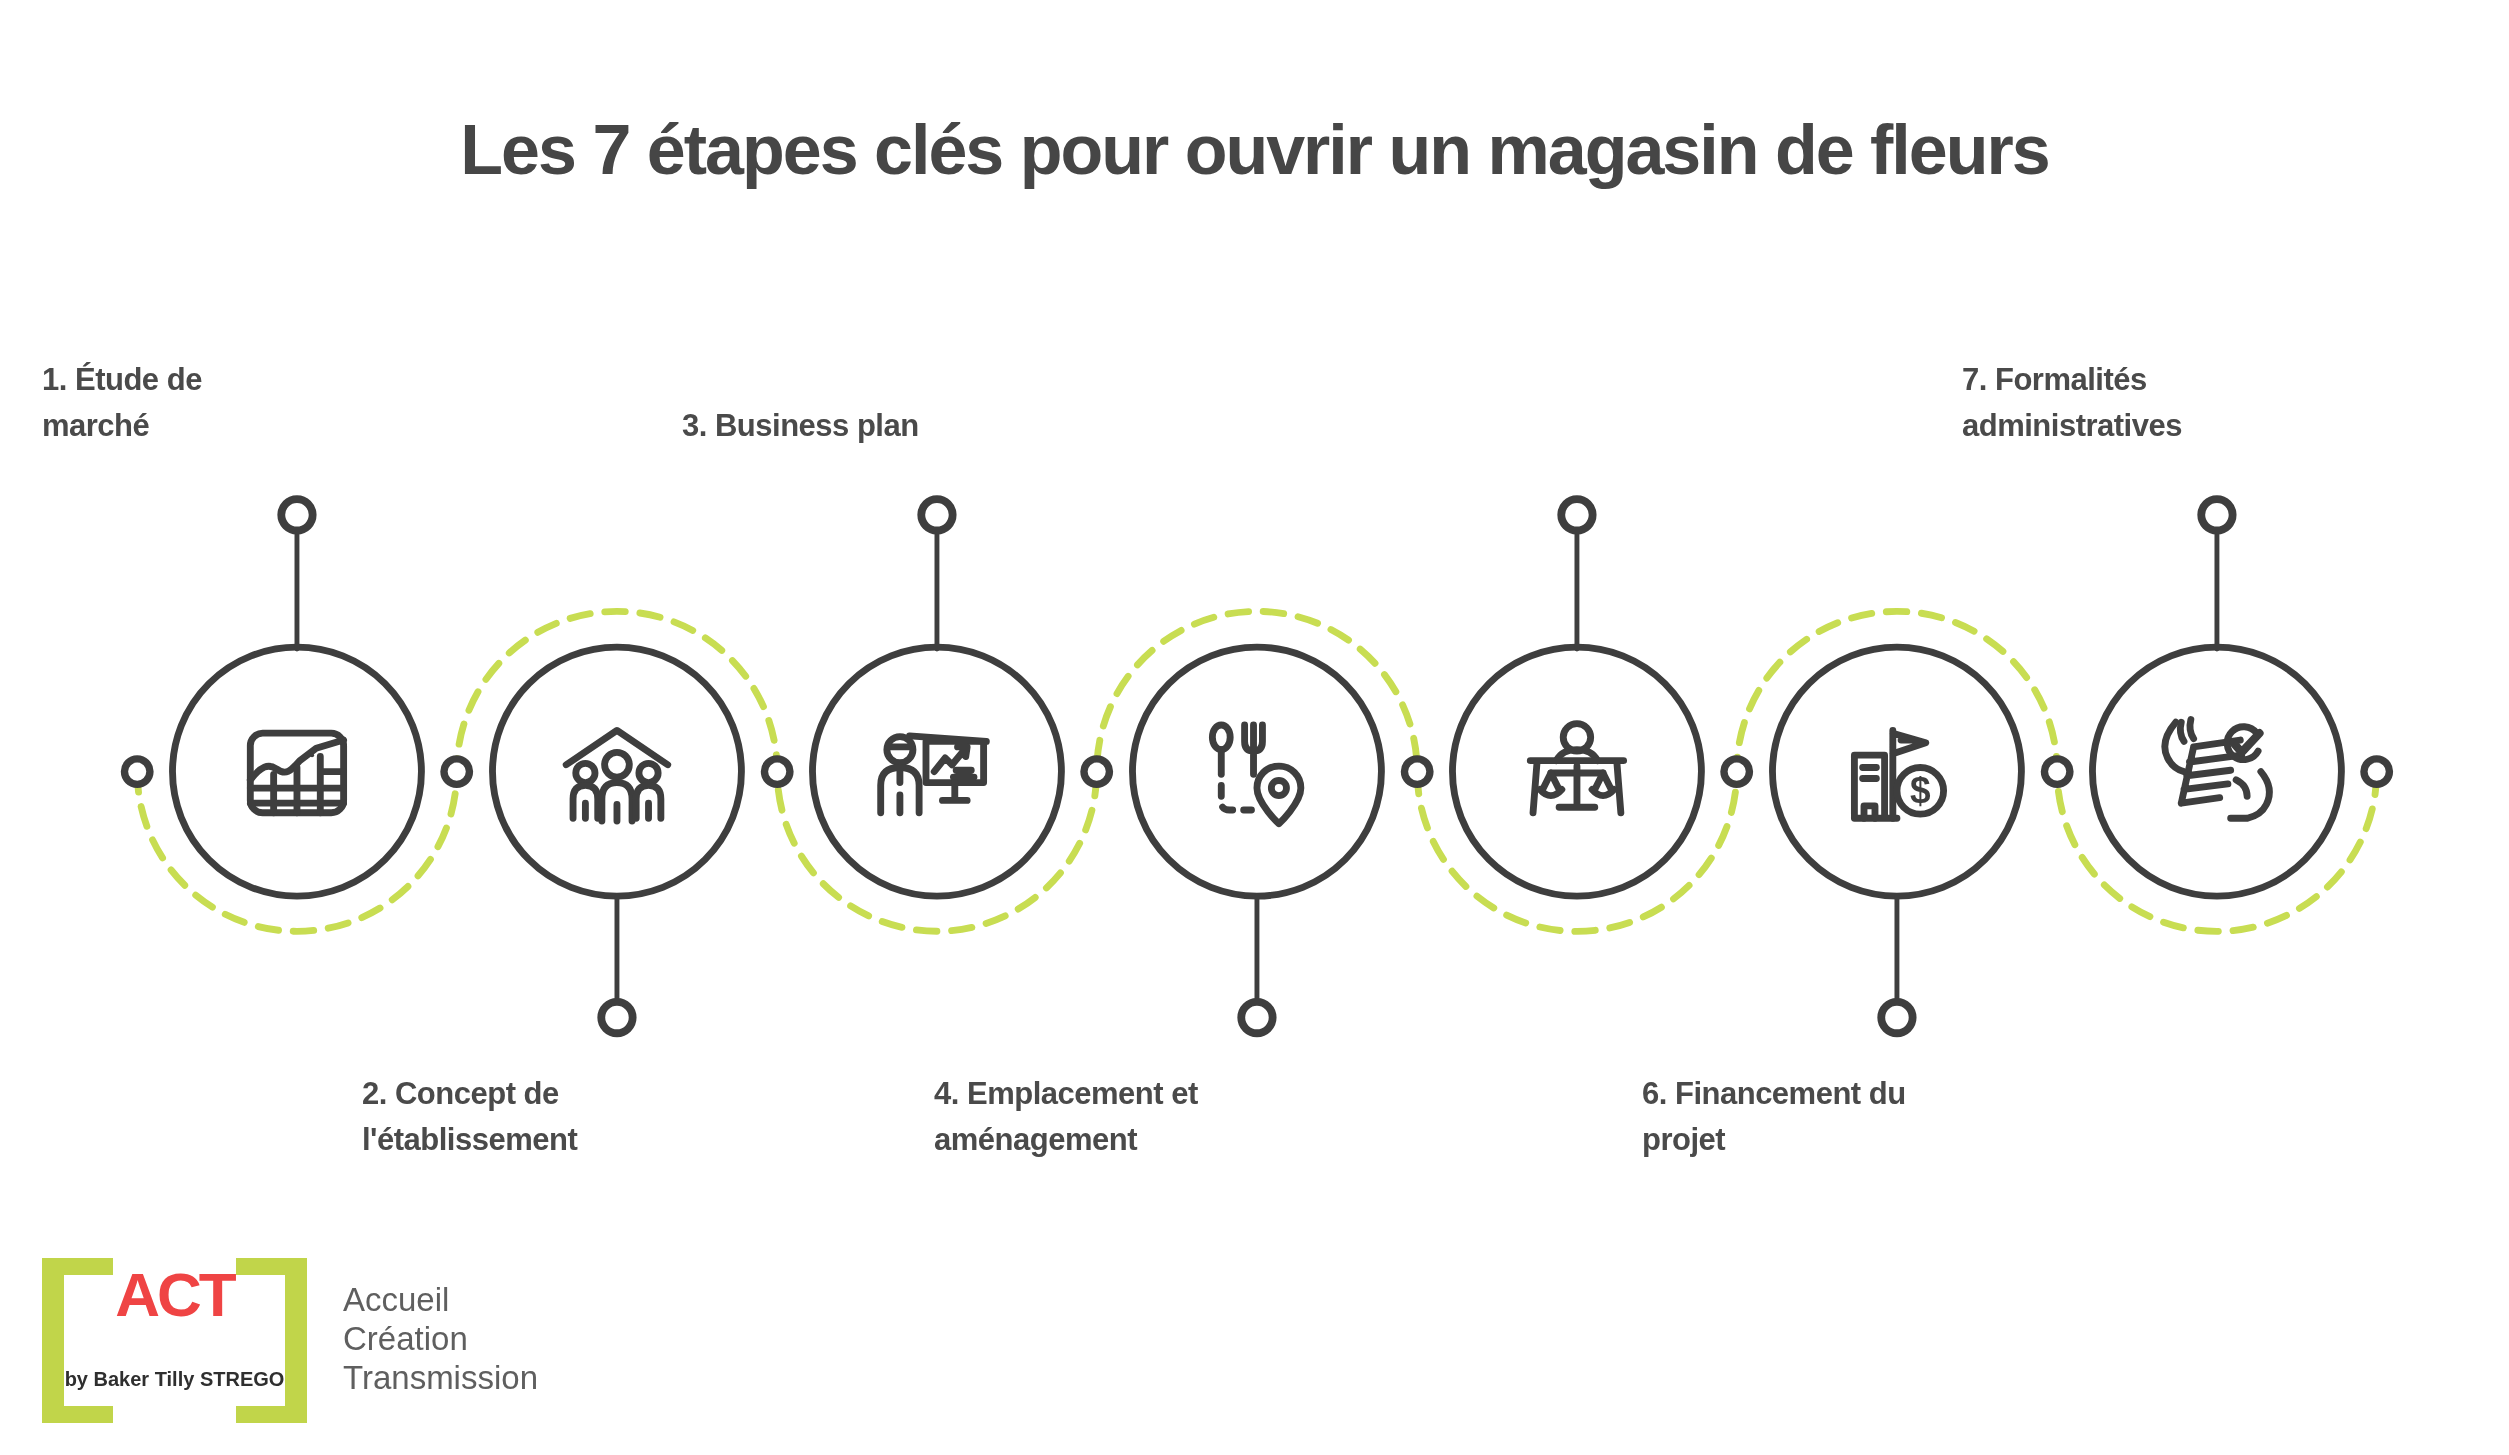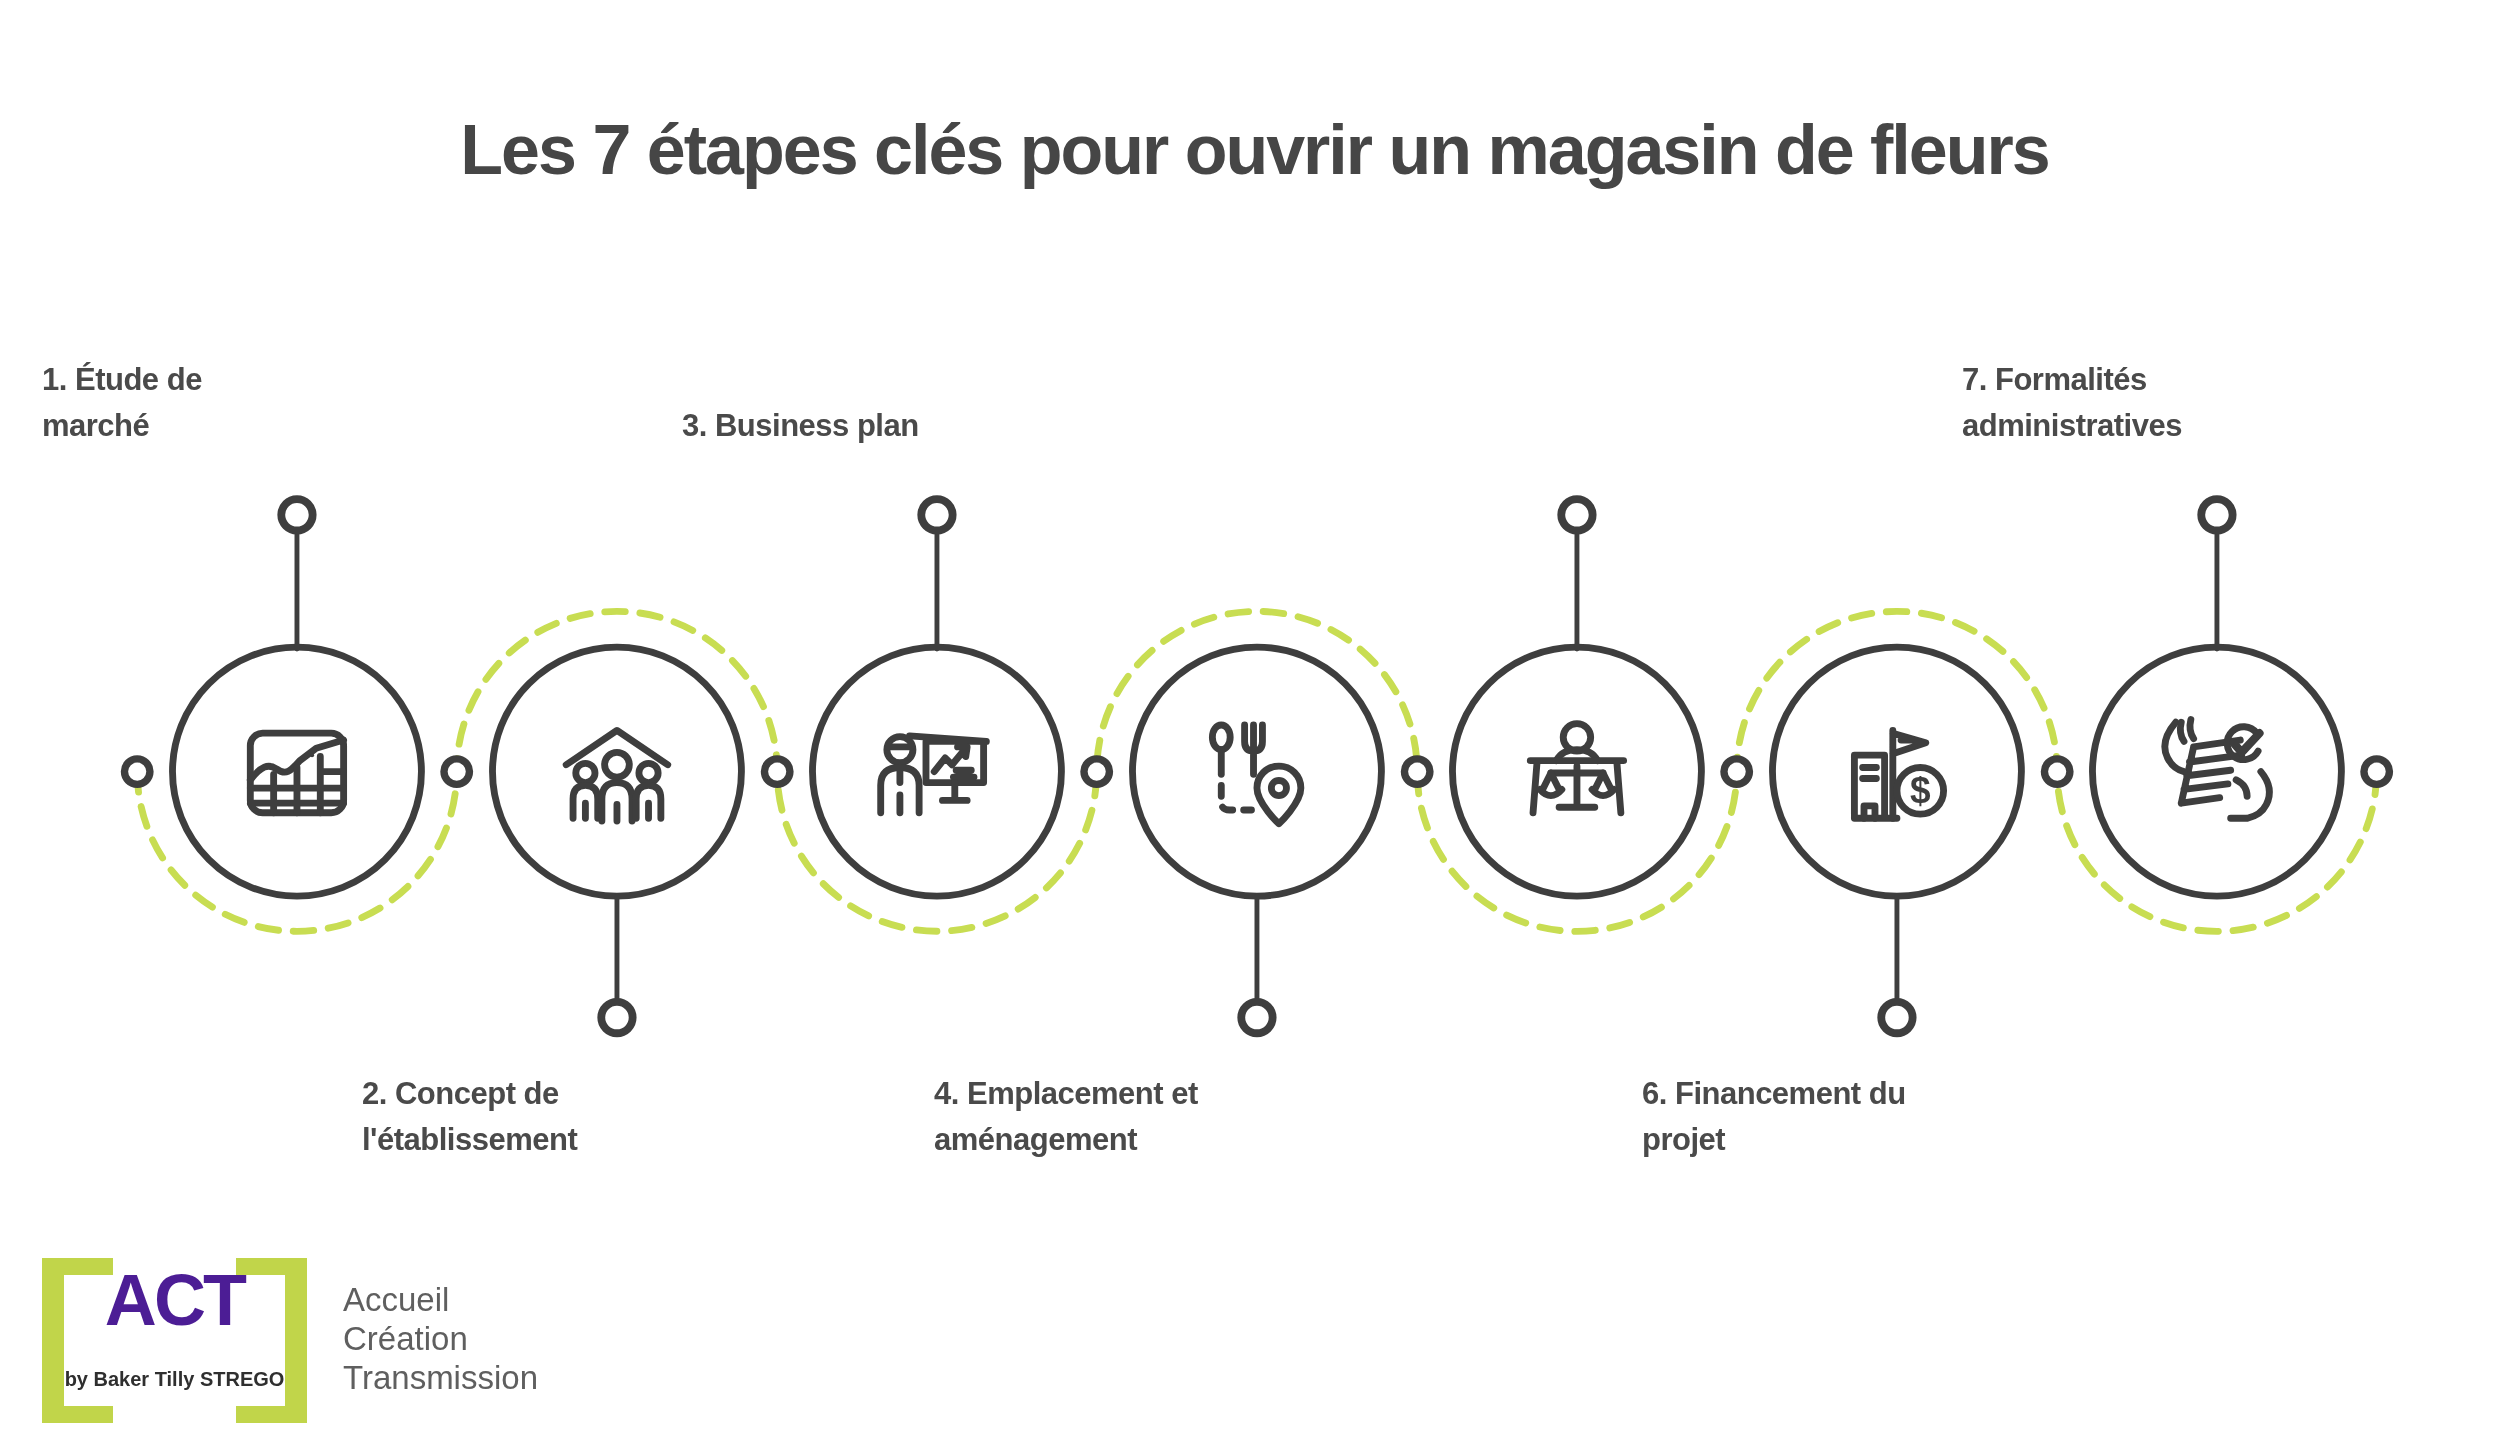--- a/index.html
+++ b/index.html
@@ -27,21 +27,21 @@
   .step-label.below{top:1071px;}
   .diagram-svg{position:absolute;left:0;top:0;width:2509px;height:1456px;}
 
   
   .logo{position:absolute;left:42px;top:1258px;width:265px;height:165px;}
   .bracket{position:absolute;top:0;bottom:0;width:71px;box-sizing:border-box;
     border-top:17.6px solid var(--logo-green);border-bottom:17.6px solid var(--logo-green);}
   .bracket.left{left:0;border-left:22.5px solid var(--logo-green);}
   .bracket.right{right:0;border-right:22.5px solid var(--logo-green);}
   .logo-act{position:absolute;left:0;right:0;top:5.9px;text-align:center;
-    font-size:72px;font-weight:bold;letter-spacing:-2.9px;line-height:1;color:#4c1d95;}
+    font-size:62px;font-weight:bold;letter-spacing:-2.9px;line-height:1;color:#ef4444;}
   .logo-by{position:absolute;left:0;right:0;top:110px;text-align:center;
     font-size:20px;font-weight:bold;color:#2f2f2f;letter-spacing:0px;}
   .tagline{position:absolute;left:343px;top:1280px;font-size:33px;line-height:39px;color:var(--tagline);}
 </style>
 </head>
 <body>
 
 <div class="stage">
 
   <div class="title">Les 7 étapes clés pour ouvrir un magasin de fleurs</div>

